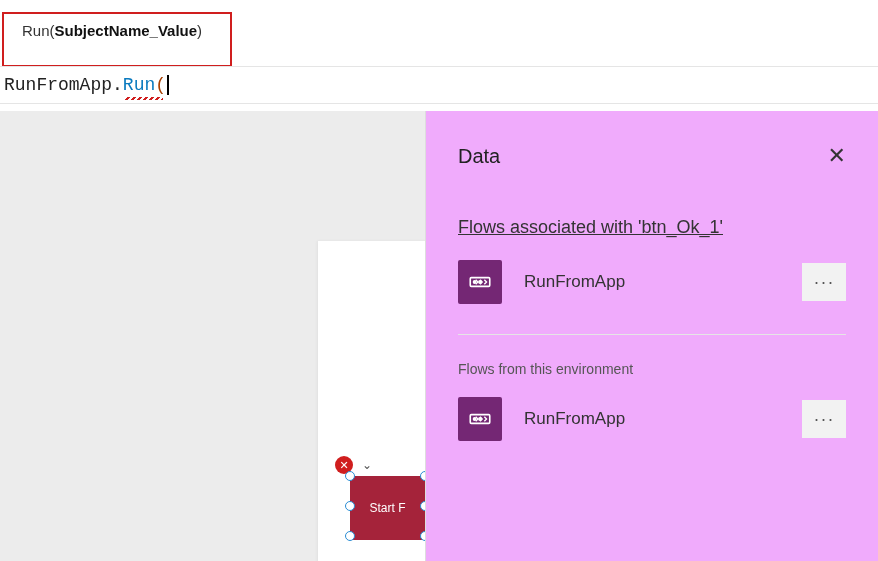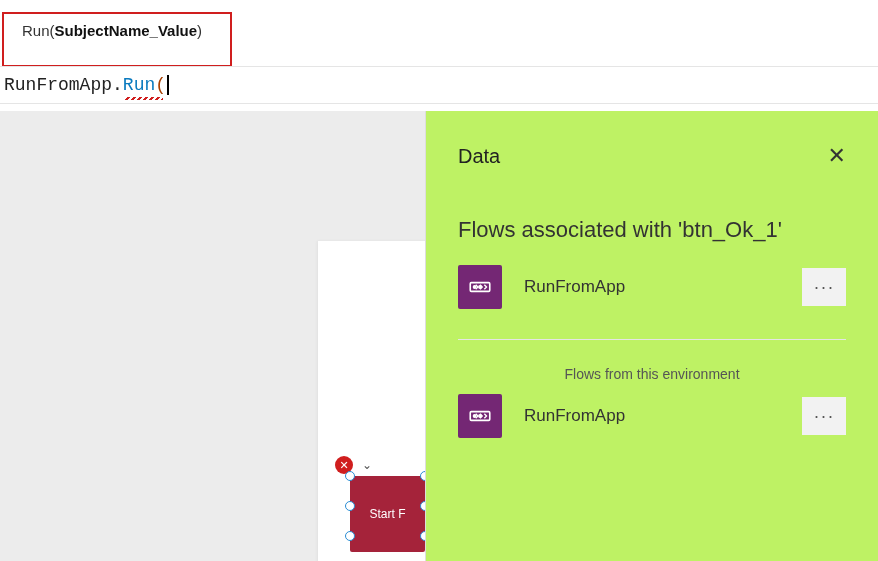--- a/index.html
+++ b/index.html
@@ -88,21 +88,21 @@
   
   .sel-wrap {
     position: absolute;
     top: 365px;
     left: 350px;
     width: 75px;
     height: 75px;
   }
   .sel-btn {
     width: 75px;
-    height: 76px;
+    height: 64px;
     background: #a5233a;
     color: #fff;
     display: flex;
     align-items: center;
     justify-content: center;
     font-size: 12px;
     border-radius: 2px;
     overflow: hidden;
     white-space: nowrap;
   }
@@ -144,21 +144,21 @@
     font-size: 12px;
   }
 
   
   .data-panel {
     position: absolute;
     top: 111px;
     left: 425px;
     right: 0;
     height: 450px;
-    background: #bef264;
+    background: #f0abfc;
     border-left: 1px solid #ddd;
     padding: 32px 32px 0 32px;
   }
   .data-header {
     display: flex;
     justify-content: space-between;
     align-items: center;
     margin-bottom: 48px;
   }
   .data-header h2 {
@@ -167,30 +167,30 @@
     color: #222;
   }
   .close-x {
     font-size: 22px;
     color: #333;
     cursor: pointer;
     font-weight: 300;
   }
 
   .section-title {
-    font-size: 22px;
+    font-size: 18px;
     color: #333;
     font-weight: 400;
     margin-bottom: 22px;
+    text-decoration: underline;
   }
   .section-subtitle {
     font-size: 14px;
     color: #555;
-    margin-bottom: 12px;
-    text-align: center;
+    margin-bottom: 20px;
   }
 
   .flow-row {
     display: flex;
     align-items: center;
     margin-bottom: 30px;
   }
   .flow-icon {
     width: 44px;
     height: 44px;

